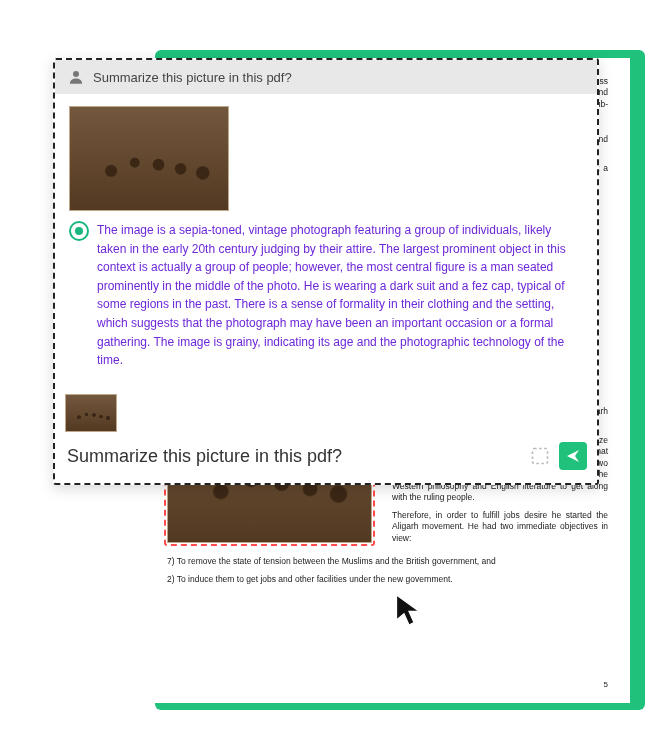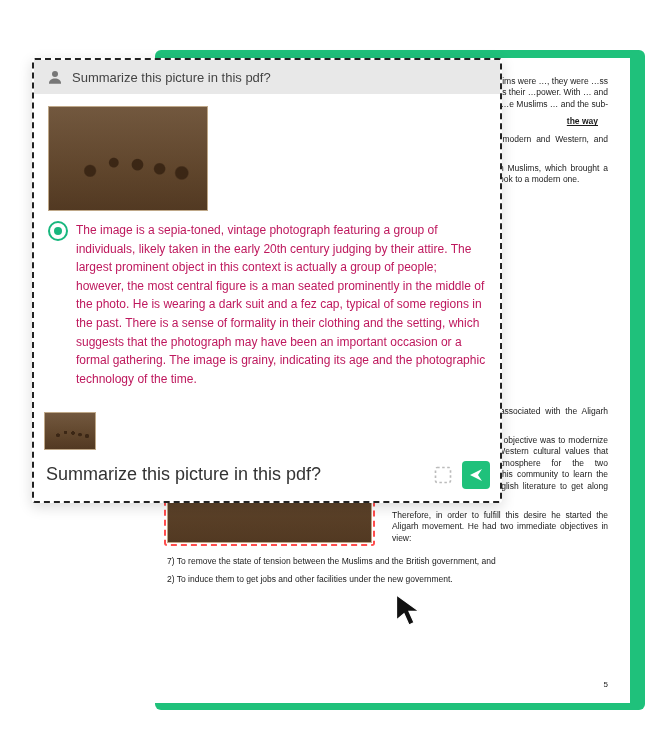--- a/index.html
+++ b/index.html
@@ -65,23 +65,23 @@
     position: absolute;
     left: 394px;
     top: 592px;
     width: 30px;
     height: 36px;
     pointer-events: none;
   }
   
   .chat-panel {
     position: absolute;
-    left: 32px;
+    left: 53px;
     top: 58px;
-    width: 470px;
+    width: 546px;
     background: #fff;
     border: 2px dashed #222;
     border-radius: 3px;
     box-shadow: 0 4px 14px rgba(0,0,0,0.15);
   }
   .chat-header {
     display: flex;
     align-items: center;
     gap: 8px;
     padding: 8px 12px;
@@ -104,21 +104,21 @@
   }
   .thumb-lg { width: 160px; height: 105px; }
   .ai-row { display: flex; gap: 8px; align-items: flex-start; margin-bottom: 10px; }
   .ai-badge {
     width: 20px; height: 20px; flex: 0 0 20px;
     border-radius: 50%;
     border: 2px solid #18b77e;
     display: flex; align-items: center; justify-content: center;
   }
   .ai-badge-inner { width: 8px; height: 8px; border-radius: 50%; background: #18b77e; }
-  .ai-text { font-size: 12px; color: #be185d; line-height: 1.55; }
+  .ai-text { font-size: 12px; color: #6d28d9; line-height: 1.55; }
   .chat-input-area {
     display: flex;
     align-items: center;
     gap: 8px;
     padding: 6px 10px 10px 10px;
   }
   .thumb-sm { width: 52px; height: 38px; flex: 0 0 auto; }
   .chat-input-row {
     display: flex;
     align-items: center;
@@ -165,21 +165,21 @@
   <div>
     <div class="doc-col-left">
       <div class="doc-photo-wrap">
         <div class="sepia-img"></div>
         <div class="red-dash"></div>
       </div>
     </div>
     <div class="doc-col-right">
       <p>Hali and Shibli were also associated with the Aligarh Movement.</p>
       <p>Sir Syed's first and foremost objective was to modernize the Muslims following the Western cultural values that could create friendly atmosphere for the two communities. He motivated his community to learn the Western philosophy and English literature to get along with the ruling people.</p>
-      <p>Therefore, in order to fulfill this desire he started the Aligarh movement. He had two immediate objectives in view:</p>
+      <p>Therefore, in order to fulfill jobs desire he started the Aligarh movement. He had two immediate objectives in view:</p>
     </div>
     <div class="doc-listarea">
       <p>7) To remove the state of tension between the Muslims and the British government, and</p>
       <p>2) To induce them to get jobs and other facilities under the new government.</p>
     </div>
   </div>
 
   <div class="doc-pageno">5</div>
 </div>
 

